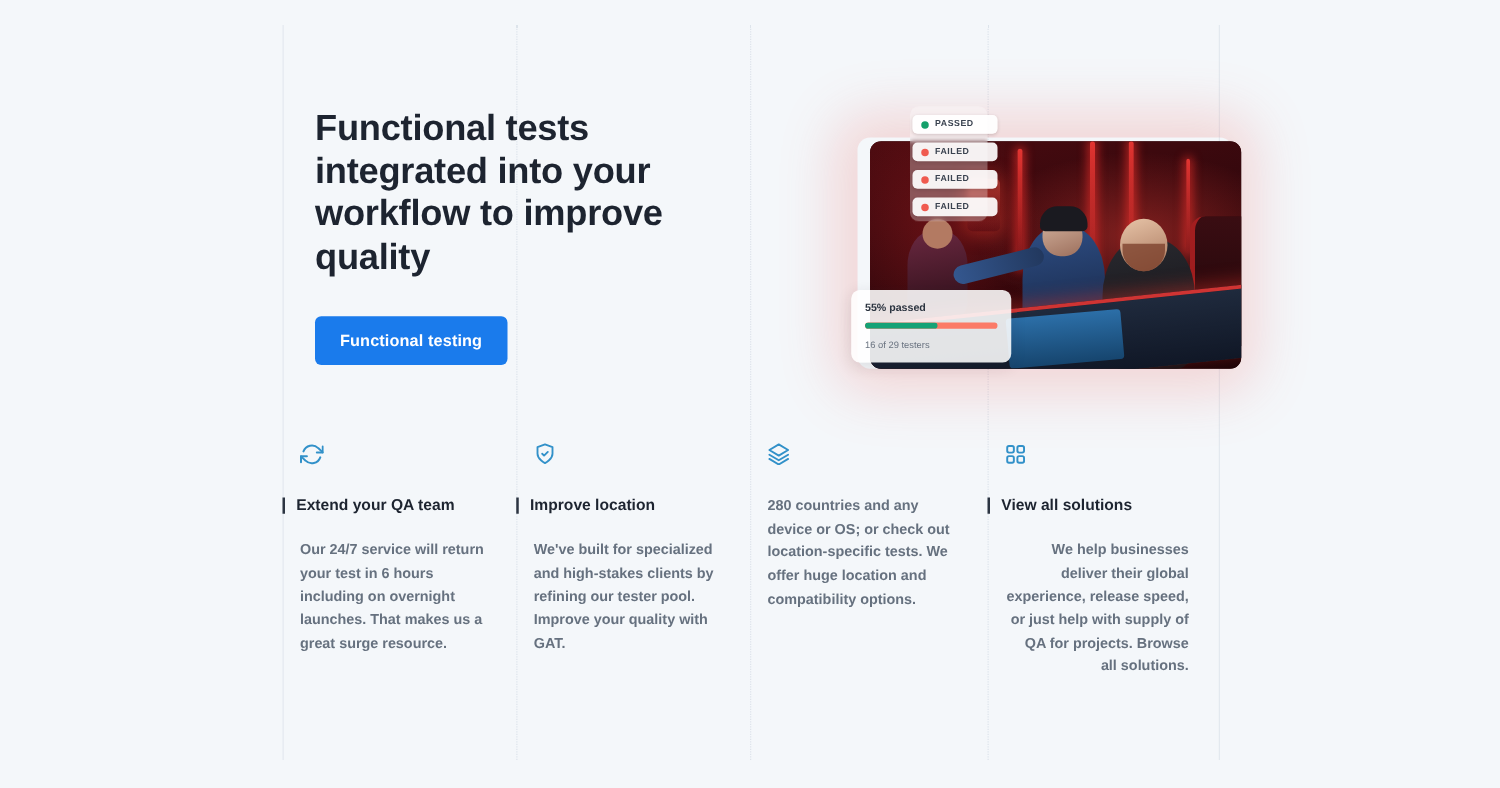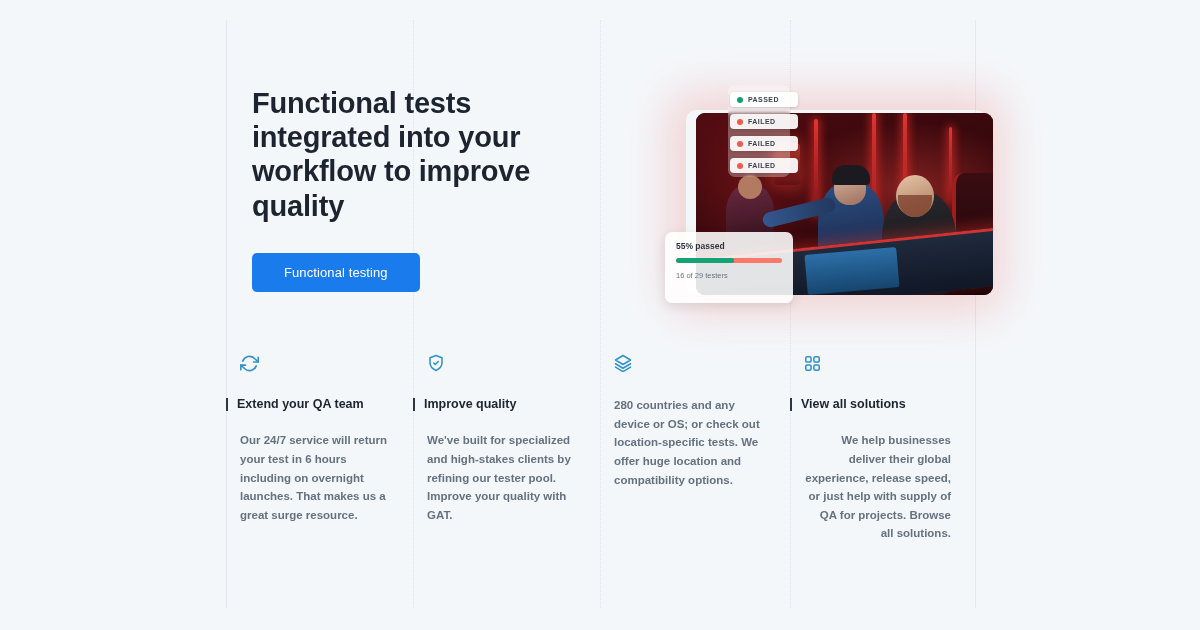--- a/index.html
+++ b/index.html
@@ -66,22 +66,22 @@
     color: #5b6776;
     width: 330px;
   }
 
   .cta {
     display: inline-block;
     margin-top: 30px;
     background: #1a7bec;
     color: #ffffff;
     font-size: 13px;
-    font-weight: 400;
-    padding: 12px 32px;
+    font-weight: 700;
+    padding: 12px 20px;
     border: none;
     border-radius: 5px;
     cursor: pointer;
     letter-spacing: 0.1px;
   }
 
   
   .hero-art {
     position: absolute;
     left: 660px;
@@ -246,26 +246,26 @@
     margin-top: 6px;
     font-size: 7.5px;
     color: #c9372c;
     text-decoration: underline;
     cursor: pointer;
   }
 
   
   .progress-card {
     position: absolute;
-    left: 5px;
+    left: 21px;
     top: 152px;
     width: 128px;
     background: rgba(255,255,255,0.88);
     border-radius: 7px;
-    padding: 9px 11px 23px;
+    padding: 9px 11px 10px;
     box-shadow: 0 3px 12px rgba(40,30,40,0.12);
   }
   .progress-title {
     font-size: 8.5px;
     font-weight: 700;
     color: #2b333f;
   }
   .progress-track {
     margin-top: 7px;
     height: 5px;
@@ -425,21 +425,21 @@
 
     <div class="feature f2">
       <div class="feat-icon">
         <svg width="18" height="18" viewBox="0 0 24 24" fill="none" stroke="#3291c9" stroke-width="2" stroke-linecap="round" stroke-linejoin="round">
           <path d="M12 22s8-4 8-10V5l-8-3-8 3v7c0 6 8 10 8 10z"></path>
           <polyline points="9 12 11 14 15 10"></polyline>
         </svg>
       </div>
       <div class="feat-head-row">
         <span class="feat-tick"></span>
-        <span class="feat-title">Improve quality</span>
+        <span class="feat-title">Improve location</span>
       </div>
       <p class="feat-body">We've built for specialized and high-stakes clients by refining our tester pool. Improve your quality with GAT.</p>
     </div>
 
     <div class="feature f3">
       <div class="feat-icon">
         <svg width="18" height="18" viewBox="0 0 24 24" fill="none" stroke="#3291c9" stroke-width="2" stroke-linecap="round" stroke-linejoin="round">
           <polygon points="12 2 22 8 12 14 2 8 12 2"></polygon>
           <polyline points="2 13 12 19 22 13"></polyline>
           <polyline points="2 17.5 12 23.5 22 17.5"></polyline>

